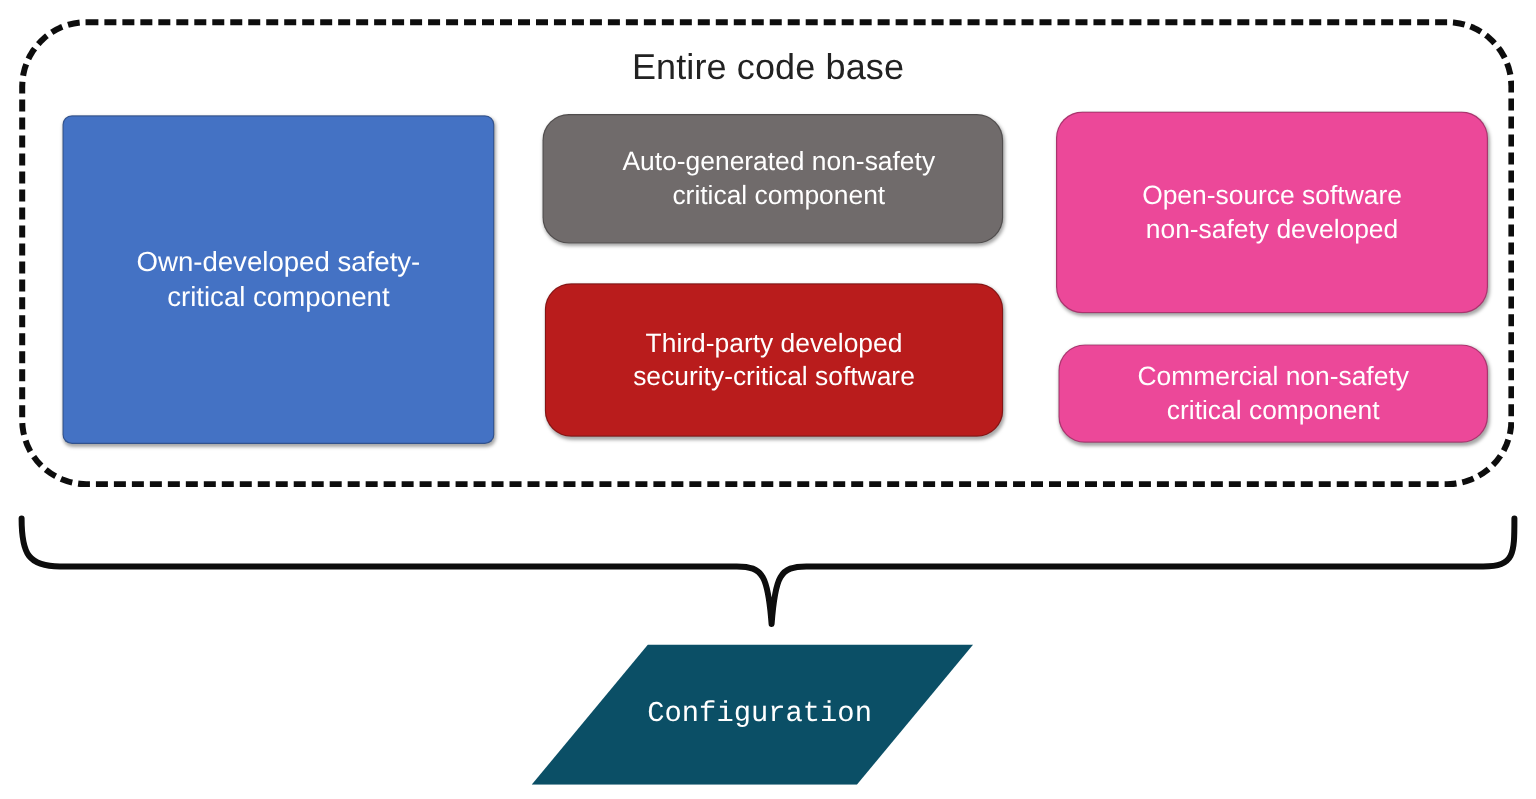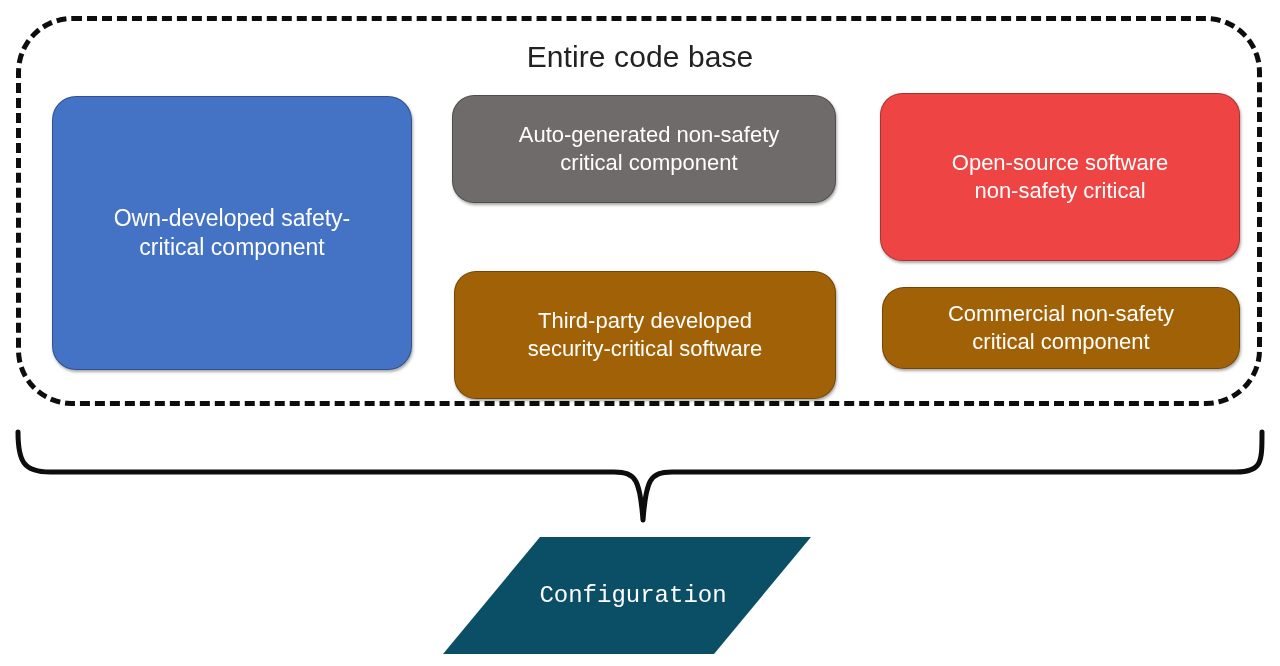--- a/index.html
+++ b/index.html
@@ -52,21 +52,21 @@
     text-align: center;
     color: #ffffff;
     border-radius: 22px;
     padding: 4px 14px;
     line-height: 1.28;
     border: 1px solid rgba(0,0,0,0.28);
     box-shadow: 1px 2px 3px rgba(0,0,0,0.35);
   }
   .comp span { display: block; }
 
-  .comp-blue   { left: 52px;  top: 96px;  width: 360px; height: 274px; font-size: 23px; border-radius: 24px; }
+  .comp-blue   { left: 52px;  top: 96px;  width: 360px; height: 274px; font-size: 23px; border-radius: 8px; }
   .comp-gray   { left: 452px; top: 95px;  width: 384px; height: 108px; font-size: 22px; }
   .comp-purple { left: 454px; top: 236px; width: 382px; height: 128px; font-size: 22px; }
   .comp-green  { left: 880px; top: 93px;  width: 360px; height: 168px; font-size: 22px; }
   .comp-orange { left: 882px; top: 287px; width: 358px; height: 82px;  font-size: 22px; }
 
   
   .brace-wrap {
     position: absolute;
     left: 0;
     top: 424px;
@@ -115,35 +115,35 @@
     </div>
   </div>
 
   <div class="comp comp-gray" style="background:#706b6b;padding-left:24px;">
     <div>
       <span>Auto-generated non-safety</span>
       <span>critical component</span>
     </div>
   </div>
 
-  <div class="comp comp-purple" style="background:#a16207;margin-top:35px;">
+  <div class="comp comp-purple" style="background:#b91c1c;">
     <div>
       <span>Third-party developed</span>
       <span>security-critical software</span>
     </div>
   </div>
 
-  <div class="comp comp-green" style="background:#ef4444;">
+  <div class="comp comp-green" style="background:#ec4899;">
     <div>
       <span>Open-source software</span>
-      <span>non-safety critical</span>
+      <span>non-safety developed</span>
     </div>
   </div>
 
-  <div class="comp comp-orange" style="background:#a16207;">
+  <div class="comp comp-orange" style="background:#ec4899;">
     <div>
       <span>Commercial non-safety</span>
       <span>critical component</span>
     </div>
   </div>
 
   <div class="brace-wrap">
     <svg width="1280" height="110" viewBox="0 0 1280 110" xmlns="http://www.w3.org/2000/svg">
       <path d="M 18 8
                C 18 38, 24 48, 50 48

